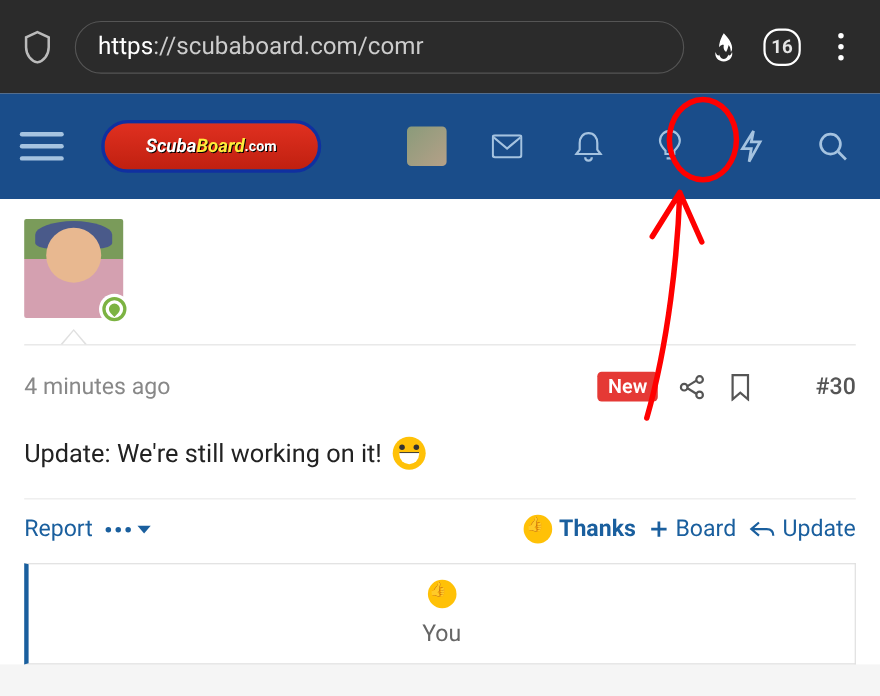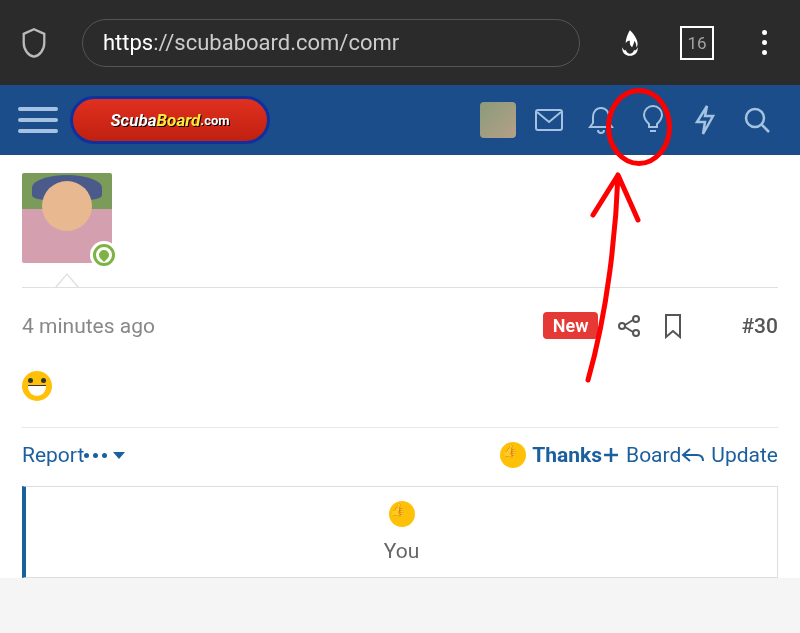--- a/index.html
+++ b/index.html
@@ -1,28 +1,28 @@
 <!DOCTYPE html>
 <html><head>
 <meta charset="utf-8">
 <style>
   * { box-sizing: border-box; margin: 0; padding: 0; }
   body { font-family: -apple-system, BlinkMacSystemFont, "Segoe UI", Roboto, Arial, sans-serif; width: 800px; height: 633px; background: #f5f5f5; overflow: hidden; }
   
-  .browser-chrome { background: #2b2b2b; height: 85px; display: flex; align-items: center; padding: 0 18px; gap: 32px; }
+  .browser-chrome { background: #2b2b2b; height: 85px; display: flex; align-items: center; padding: 0 18px; gap: 18px; }
   .shield { width: 32px; height: 32px; display:flex; align-items:center; justify-content:center; }
   .url-bar { flex: 1; background: #2b2b2b; border-radius: 24px; height: 48px; display: flex; align-items: center; padding: 0 20px; border: 1px solid #555; }
   .url-text { color: #ccc; font-size: 22px; white-space: nowrap; overflow: hidden; }
   .url-text .secure { color: #fff; }
   .chrome-icon { width: 36px; height: 36px; display: flex; align-items: center; justify-content: center; color: #fff; }
-  .tab-count { border: 2.5px solid #fff; border-radius: 0; width: 34px; height: 34px; display: flex; align-items: center; justify-content: center; font-size: 17px; font-weight: 400; color: #a3a3a3; }
+  .tab-count { border: 2.5px solid #fff; border-radius: 14px; width: 34px; height: 34px; display: flex; align-items: center; justify-content: center; font-size: 17px; font-weight: 700; color: #e5e5e5; }
   .dots-v { display:flex; flex-direction:column; gap:5px; }
   .dots-v span { width:5px; height:5px; background:#fff; border-radius:50%; }
   
-  .site-header { background: #1a4d8a; height: 70px; display: flex; align-items: center; padding: 0 18px; gap: 2px; position: relative; text-align: center; }
+  .site-header { background: #1a4d8a; height: 96px; display: flex; align-items: center; padding: 0 18px; gap: 24px; position: relative; text-align: center; }
   .hamburger { width: 40px; height: 40px; display:flex; flex-direction:column; justify-content:center; gap:7px; }
   .hamburger span { height: 4px; background: #a5c3e0; border-radius:2px; }
   .logo { width: 200px; height: 48px; background: linear-gradient(#e03020, #c02010); border-radius: 24px; border: 3px solid #1030a0; display:flex; align-items:center; justify-content:center; color:#fff; font-weight:bold; font-style:italic; font-size:17px; text-shadow: 1px 1px 0 #000; margin-left:10px; }
   .logo .b { color:#ffeb3b;font-style:italic; }
   .logo .com { color:#fff; font-size:13px; font-style:normal; }
   .hdr-avatar { width: 36px; height: 36px; border-radius:4px; background: linear-gradient(135deg,#8a9b7a,#b5a088); margin-left:auto; margin-right:6px; }
   .hdr-icon { width: 50px; height: 50px; display:flex; align-items:center; justify-content:center; color:#a5c3e0; }
   .hdr-icon.circled { }
   .annotation-circle { position:absolute; width:66px; height:78px; border:5px solid #f00; border-radius:50%; top:3px; right:128px; pointer-events:none; z-index:50; }
   
@@ -46,21 +46,21 @@
   .meta-right { margin-left:auto; display:flex; align-items:center; gap:18px; }
   .new-badge { background:#e53935; color:#fff; font-size:18px; font-weight:600; padding:3px 10px; border-radius:4px; }
   .meta-icon { color:#555; width:26px; height:26px; display:flex; align-items:center; justify-content:center; }
   .post-num { color:#555; font-size:21px; font-weight:500;margin-left:37px; }
   
   .post-body { font-size:23px; color:#222; padding: 18px 0 26px 0; display:flex; align-items:center; gap:10px; }
   .emoji-grin { width:30px; height:30px; background:#ffc107; border-radius:50%; position:relative; display:inline-block; }
   .emoji-grin::before { content:''; position:absolute; top:7px; left:6px; width:5px; height:5px; background:#333; border-radius:50%; box-shadow: 13px 0 0 #333; }
   .emoji-grin::after { content:''; position:absolute; bottom:5px; left:6px; width:18px; height:10px; background:#fff; border-radius:0 0 10px 10px; border-top:1px solid #333; }
   
-  .action-bar { display:flex; align-items:center; padding: 14px 0 18px 0; border-top:1px solid #e8e8e8; }
+  .action-bar { display:flex; align-items:center; padding: 14px 0 18px 0; border-top:1px solid #e8e8e8; gap:12px; }
   .action-link { color:#1a5f9e; font-size:21px; display:flex; align-items:center; gap:6px; cursor:pointer; }
   .action-link.strong { font-weight:700; }
   .dots-h { display:flex; gap:4px; align-items:center; }
   .dots-h span { width:5px; height:5px; background:#1a5f9e; border-radius:50%; }
   .dots-h .caret { width:0; height:0; border-left:6px solid transparent; border-right:6px solid transparent; border-top:7px solid #1a5f9e; margin-left:2px; background:none; border-radius:0; }
   .spacer { flex:1; }
   .emoji-thumb { width:26px; height:26px; background:#ffc107; border-radius:50%; position:relative; display:inline-block; }
   .emoji-thumb::after { content:'👍'; position:absolute; font-size:13px; top:1px; left:2px; }
   
   .reactions-box { border:1px solid #ddd; border-left:4px solid #1a5f9e; padding:14px 18px; display:flex; align-items:center; gap:12px; margin-bottom:10px;flex-direction:column; }
@@ -175,20 +175,21 @@
       <div class="meta-icon">
         <svg width="20" height="26" viewBox="0 0 20 26" fill="none" stroke="#555" stroke-width="2">
             <path d="M3 2 H17 V24 L10 18 L3 24 Z"></path>
           </svg>
       </div>
       <div class="post-num">#30</div>
     </div>
   </div>
 
   <div class="post-body">
+    <span>Update: We're still working on it!</span>
     <span class="emoji-grin"></span>
   </div>
 
   <div class="action-bar">
     <div class="action-link">Report</div>
     <div class="action-link">
       <div class="dots-h">
           <span></span>
           <span></span>
           <span></span>

